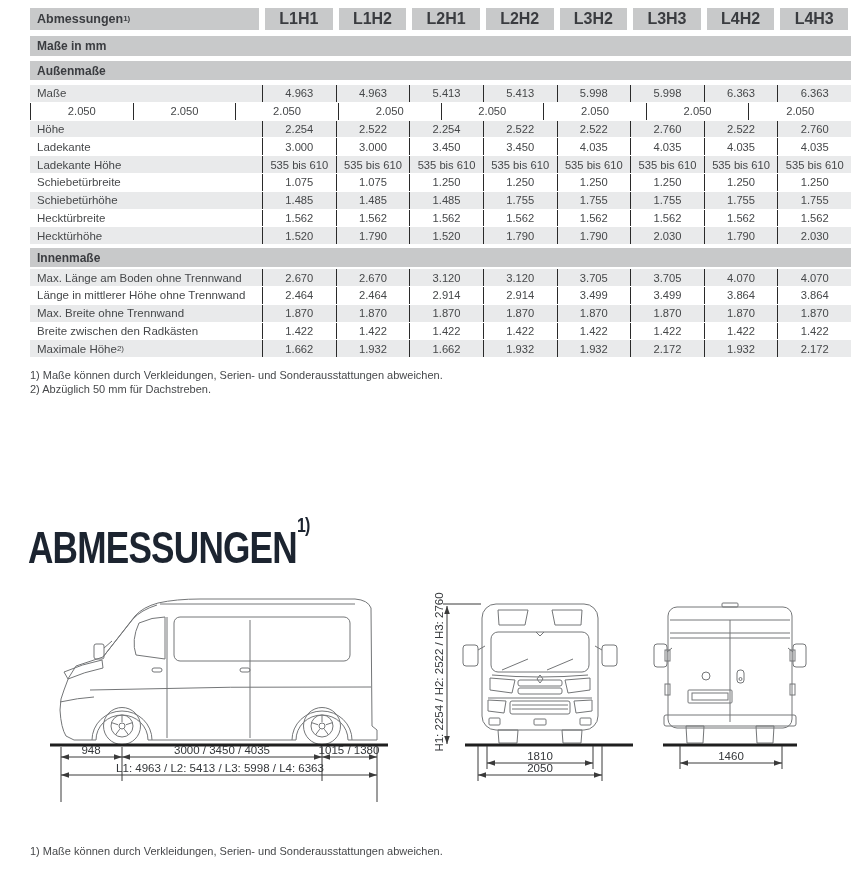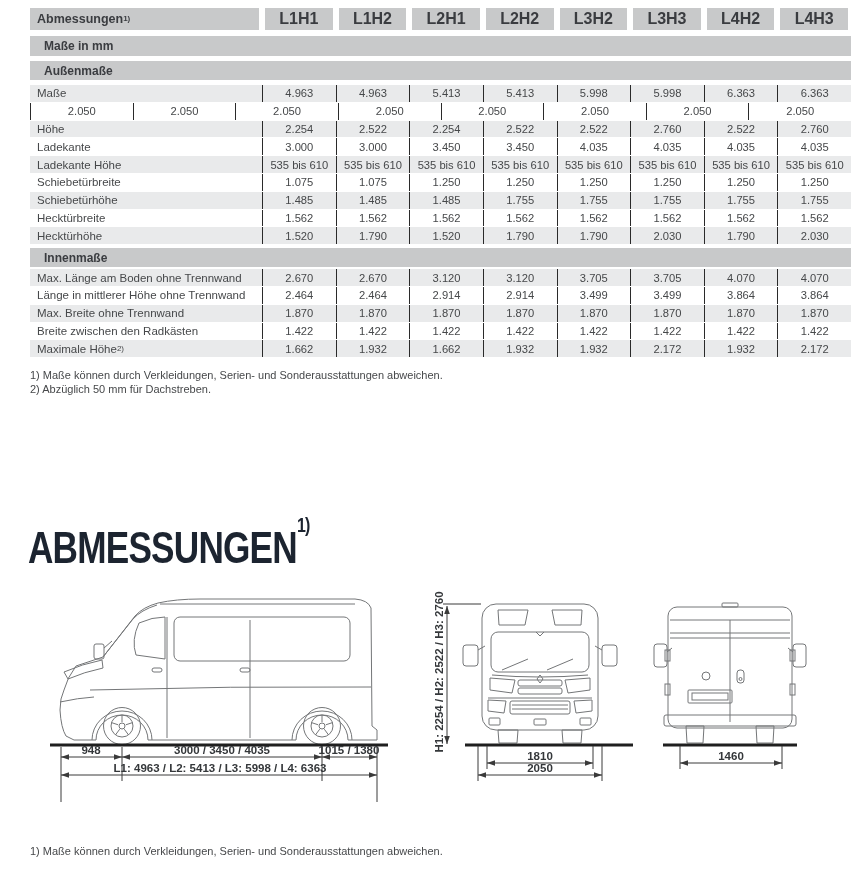--- a/index.html
+++ b/index.html
@@ -5,21 +5,21 @@
   html,body{margin:0;padding:0;background:#fff;}
   body{width:855px;height:882px;position:relative;font-family:"Liberation Sans",sans-serif;color:#46484a;overflow:hidden;}
 
   
   .spec-table{position:absolute;left:30px;top:8px;width:821px;}
   .t-header{display:flex;height:22px;margin-bottom:6px;}
   .t-header .label-cell{width:229px;margin-right:3px;background:#c8c9ca;display:flex;align-items:center;
     padding-left:7px;box-sizing:border-box;font-weight:bold;font-size:12.5px;color:#3a3c40;}
   .col-head{flex:1;margin:0 3px;background:#c8c9ca;display:flex;align-items:center;justify-content:center;
     font-weight:bold;font-size:16px;color:#3a3c40;}
-  .band{height:19px;background:#c8c9ca;display:flex;align-items:center;padding-left:14px;
+  .band{height:19px;background:#c8c9ca;display:flex;align-items:center;padding-left:7px;
     font-weight:bold;font-size:12px;color:#3a3c40;margin-bottom:5px;}
   .band.unit{height:20px;margin-bottom:5px;}
   .band.mt{margin-top:4px;margin-bottom:2px;}
   .t-row{display:flex;height:16.8px;margin-bottom:1px;}
   .t-row.odd{background:#e9eaeb;}
   .t-row .label{width:232px;box-sizing:border-box;padding-left:7px;display:flex;align-items:center;
     font-size:11.5px;color:#46484a;}
   .t-row .val{flex:1;border-left:1px solid #2a2a2a;display:flex;align-items:center;justify-content:center;
     font-size:11.2px;color:#46484a;white-space:nowrap;}
   sup{font-size:8px;line-height:0;}
@@ -27,21 +27,21 @@
   
   .fn-top{position:absolute;left:30px;top:369px;font-size:11px;line-height:13.5px;color:#46484a;}
   .fn-bottom{position:absolute;left:30px;top:845px;font-size:11px;color:#46484a;}
 
   
   .big-heading{position:absolute;left:28px;top:494px;font-size:44px;font-weight:bold;color:#1c2430;
     letter-spacing:-1px;white-space:nowrap;transform:scaleX(0.8);transform-origin:left top;}
   .big-heading sup{font-size:20px;position:relative;top:-16px;}
 
   
-  .diagram{position:absolute;left:0;top:560px;width:855px;height:260px;font-weight:bold;}
+  .diagram{position:absolute;left:0;top:560px;width:855px;height:260px;}
   .diagram svg{position:absolute;left:0;top:0;}
   .dim-label{position:absolute;transform:translate(-50%,-50%);font-size:11.5px;color:#34373a;white-space:nowrap;}
   .dim-label.rot{transform:translate(-50%,-50%) rotate(-90deg);}
 </style>
 </head>
 <body>
 
 <section class="spec-table">
   <div class="t-header">
     <div class="label-cell">

